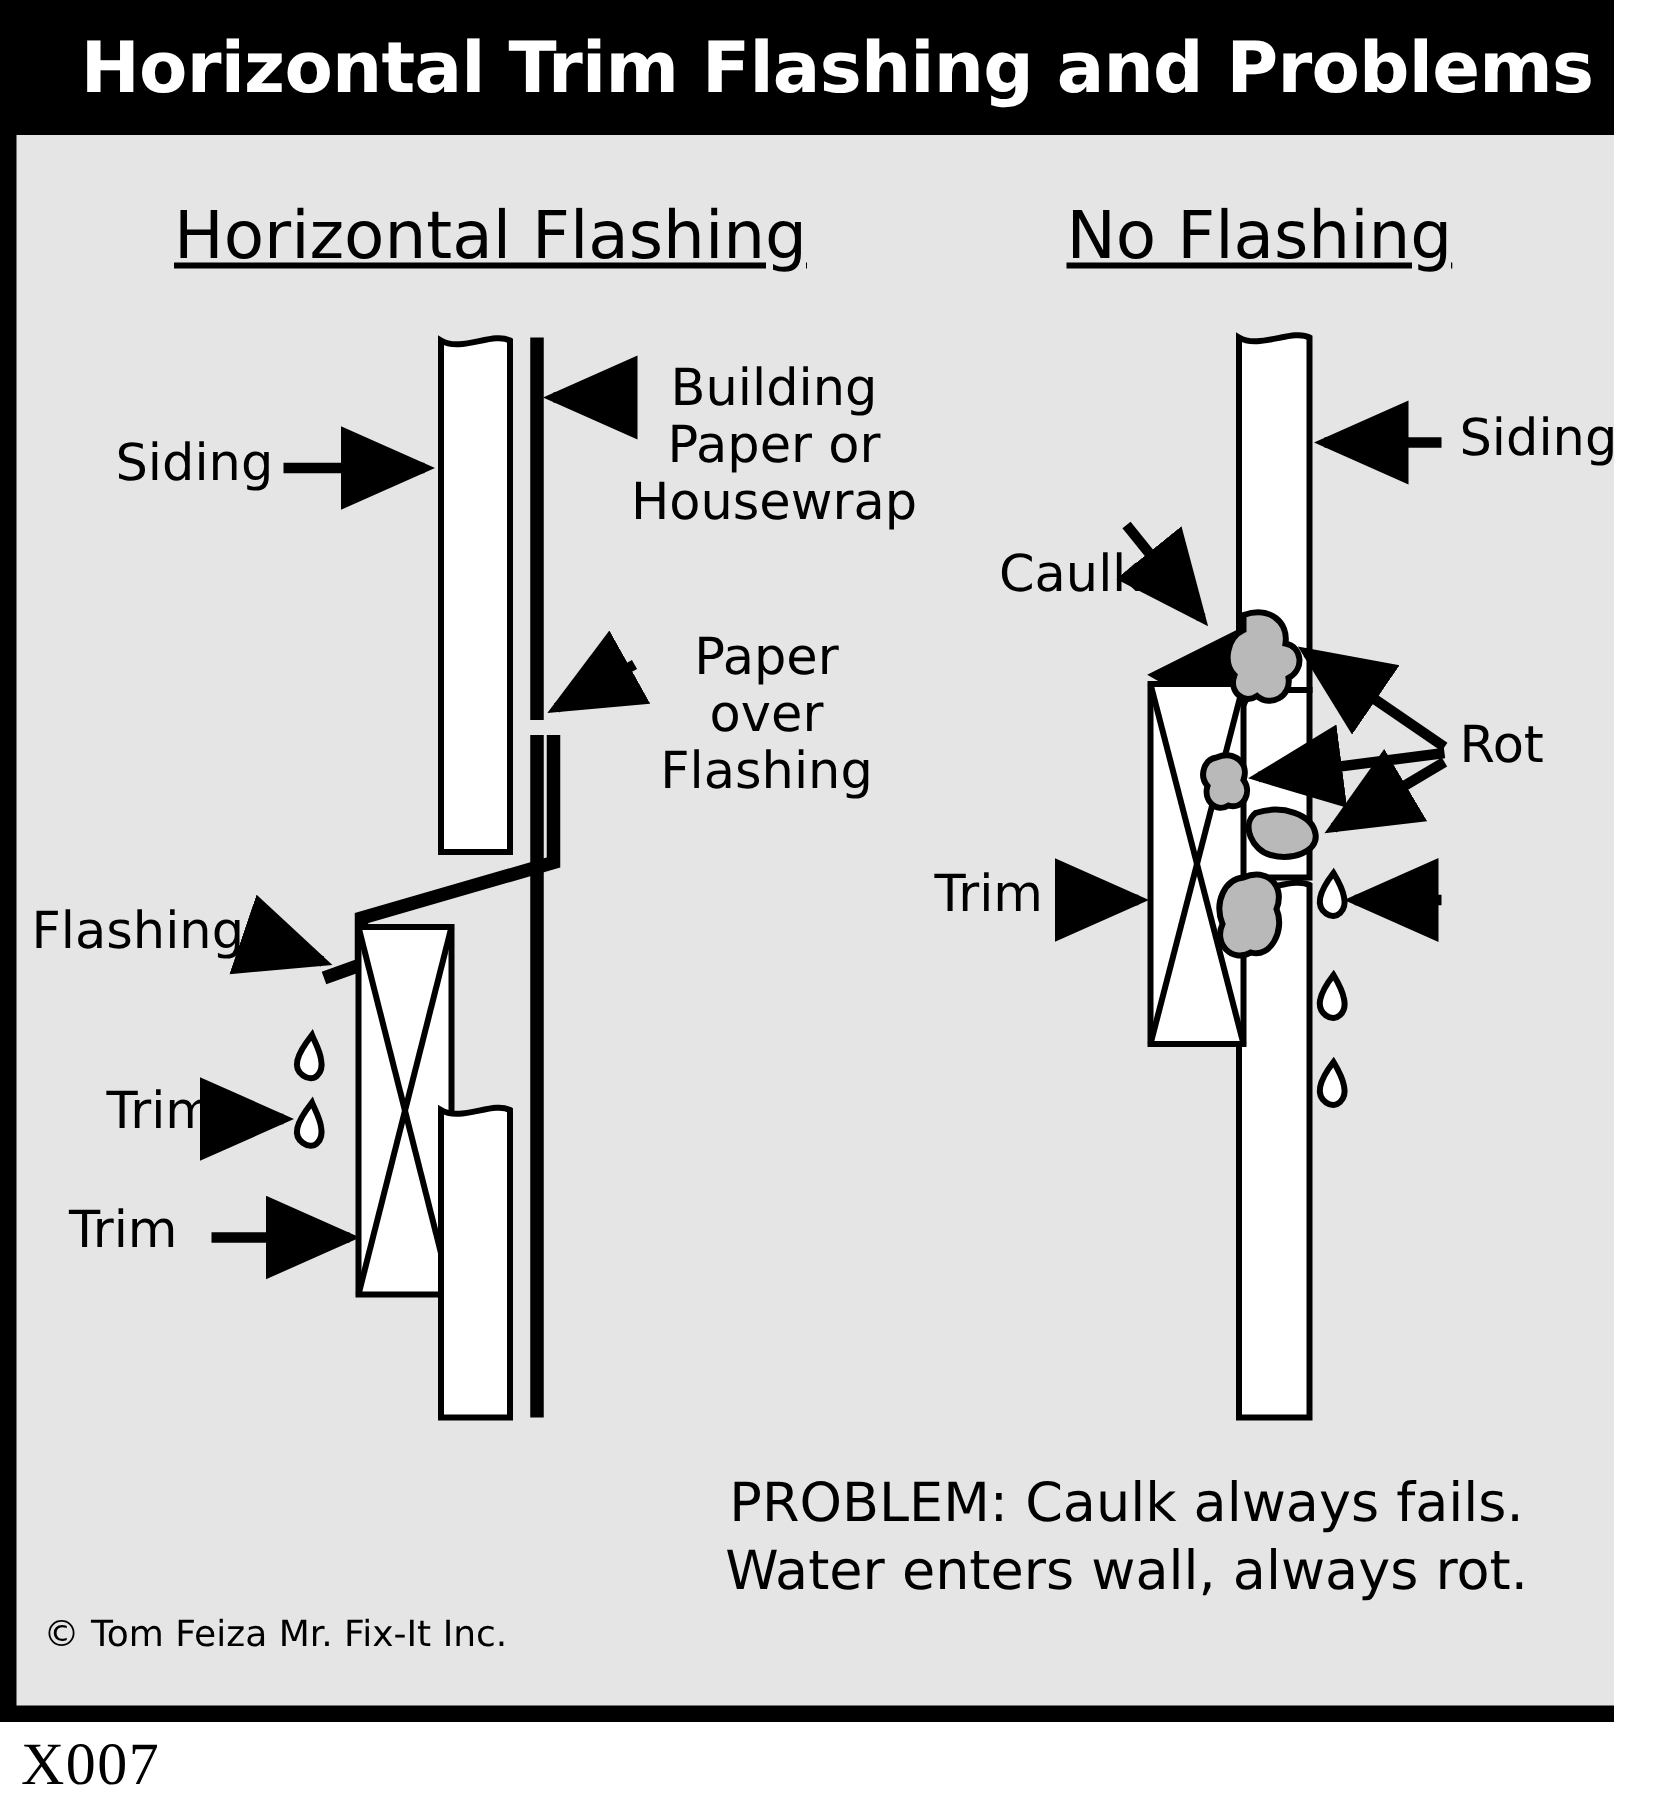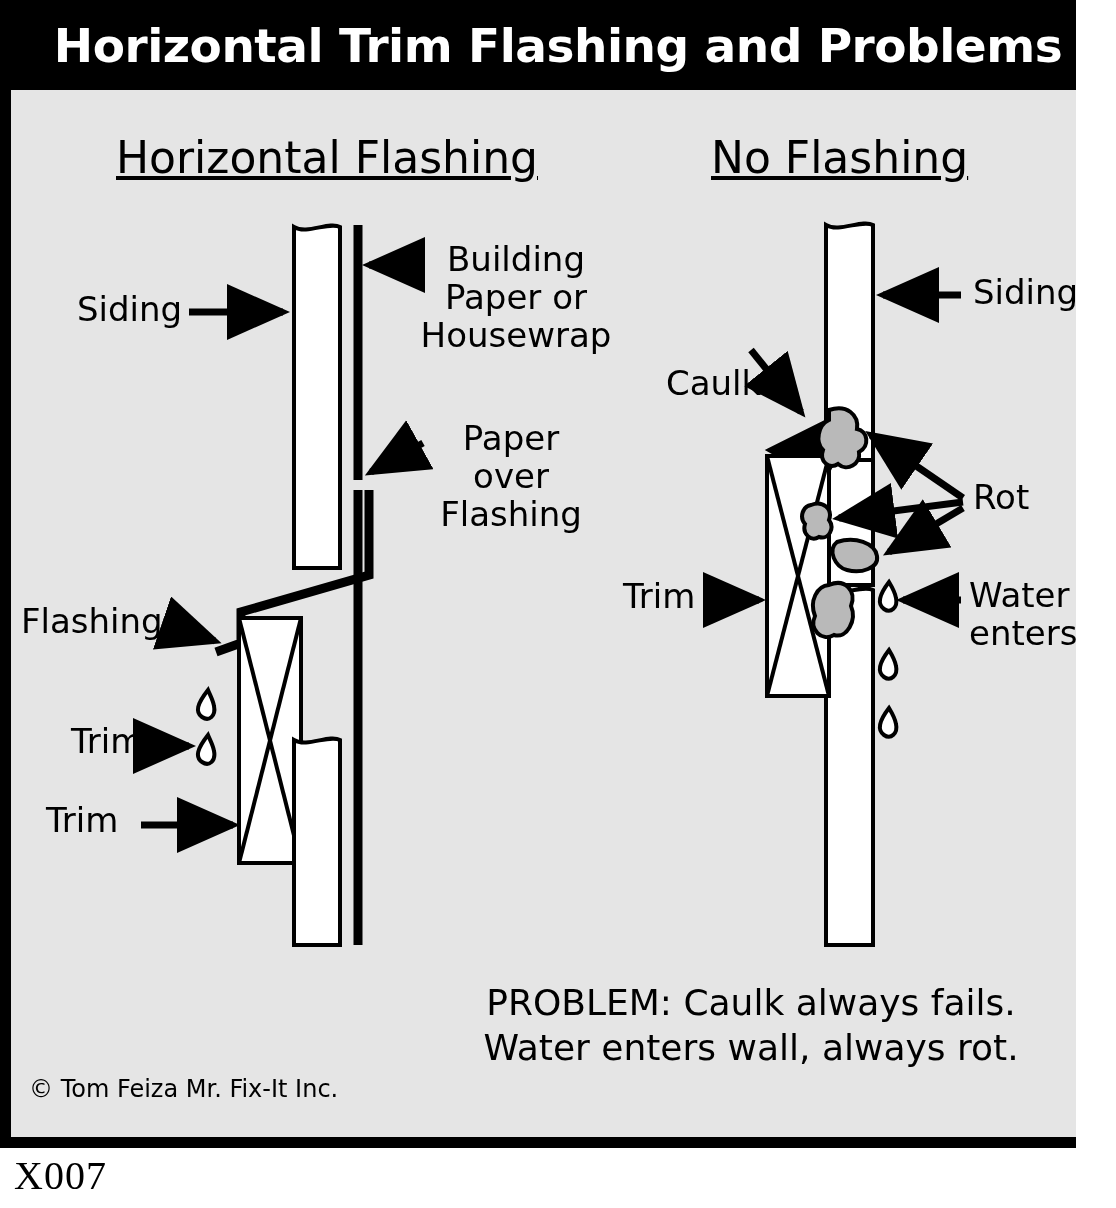--- a/index.html
+++ b/index.html
@@ -205,22 +205,20 @@
     <div class="hand lbl" style="left:35px; top:711px;">Trim</div>
 
     <div class="hand lbl" style="left:962px; top:183px;">Siding</div>
 
     <div class="hand lbl" style="left:655px; top:230px;margin-top:44px;">Caulk</div>
 
     <div class="hand lbl" style="left:962px; top:388px;">Rot</div>
 
     <div class="hand lbl" style="left:612px; top:487px;">Trim</div>
 
-    <div class="hand lbl" style="left:958px; top:486px;">Water
-enters</div>
 
     <div id="problem">PROBLEM: Caulk always fails.
 Water enters wall, always rot.</div>
 
     <div id="copyright">© Tom Feiza Mr. Fix-It Inc.</div>
   </div>
 
   <div id="code">X007</div>
 </div>
 

